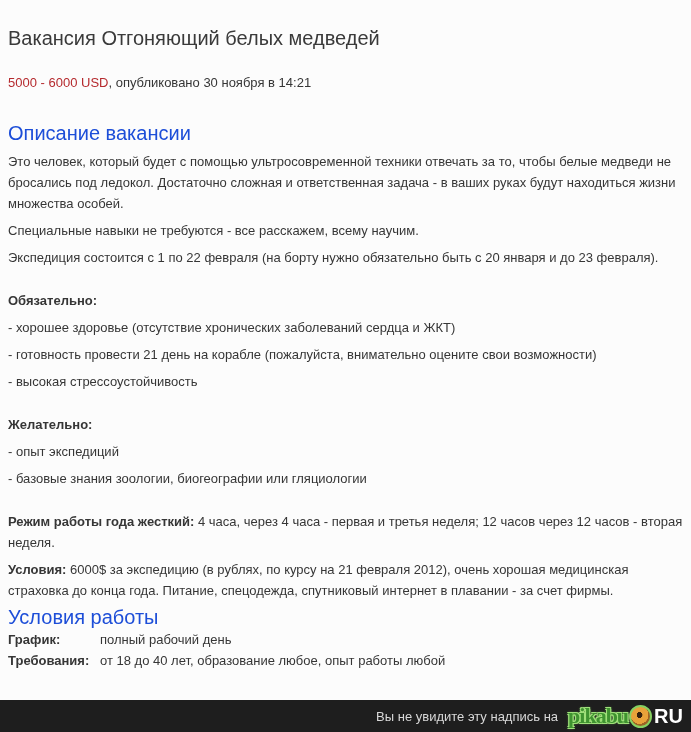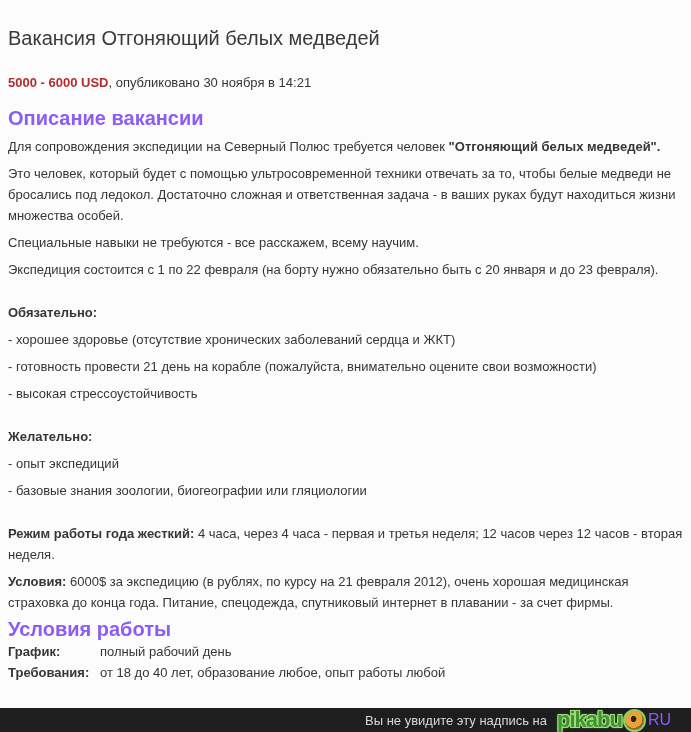--- a/index.html
+++ b/index.html
@@ -8,69 +8,69 @@
     background:#fcfcfc;
     font-family:"Liberation Sans",sans-serif;
     font-size:13px;line-height:21px;color:#363636;
   }
   .content{padding:24px 8px 0 8px;}
   .page-title{
     font-size:20px;line-height:24px;font-weight:400;color:#3a3a3a;
     margin:2px 0 0 0;
   }
   .salary-line{margin-top:22px;}
-  .salary{color:#b52a2e;font-weight:700;}
+  .salary{color:#b52a2e;font-weight:400;}
   .section-heading{
-    font-size:20px;line-height:24px;font-weight:700;color:#8b5cf6;
-    margin:13px 0 0 0;
+    font-size:20px;line-height:24px;font-weight:400;color:#1d4ed8;
+    margin:28px 0 0 0;
   }
   .section-heading.second{margin-top:4px;}
   p{margin:6px 0 0 0;}
   .gap-top{margin-top:22px;}
   b,.b{font-weight:700;}
   .cond-row{display:flex;margin-top:0;}
   .cond-rows{}
   .cond-label{width:92px;flex:0 0 92px;font-weight:700;}
   .cond-value{flex:1;}
   .footer{
-    position:absolute;left:0;bottom:0;width:691px;height:20px;
+    position:absolute;left:0;bottom:0;width:691px;height:32px;
     background:#1e1e1e;
     display:flex;align-items:center;justify-content:flex-end;
-    padding:12px;box-sizing:border-box;
+    padding:0;box-sizing:border-box;
   }
   .footer-caption{color:#d8d8d8;font-size:13px;margin-right:10px;}
   .logo{display:flex;align-items:center;margin-right:8px;}
   .logo-word{
     font-size:22px;font-weight:700;letter-spacing:-1px;color:#3f9330;
     text-shadow:-1px -1px 0 #9fe07a,1px -1px 0 #9fe07a,-1px 1px 0 #9fe07a,1px 1px 0 #9fe07a,0 0 3px #8ee06e;
     line-height:28px;
+    font-family:Liberation Serif, serif;
   }
   .bun-icon{
     width:19px;height:19px;border-radius:50%;display:inline-block;
     margin:0 2px 0 1px;
     background:radial-gradient(circle at 45% 42%, #35220f 0 19%, #e8a23a 20% 58%, #9c6325 59% 100%);
     border:2px solid #86d161;
     box-sizing:content-box;
   }
-  .logo-suffix{font-size:16px;font-weight:400;color:#8b5cf6;line-height:28px;}
+  .logo-suffix{font-size:20px;font-weight:700;color:#ffffff;line-height:28px;}
 </style>
 </head>
 <body>
 
 <div class="content">
 
   <h1 class="page-title">Вакансия Отгоняющий белых медведей</h1>
 
   <div class="salary-line">
     <span class="salary">5000 - 6000 USD</span><span>, опубликовано 30 ноября в 14:21</span>
   </div>
 
   <h2 class="section-heading">Описание вакансии</h2>
 
-  <p><span>Для сопровождения экспедиции на Северный Полюс требуется человек </span><span class="b">"Отгоняющий белых медведей".</span></p>
 
   <p>Это человек, который будет с помощью ультросовременной техники отвечать за то, чтобы белые медведи не бросались под ледокол.  Достаточно сложная и ответственная задача - в ваших руках будут находиться жизни множества особей.</p>
 
   <p>Специальные навыки не требуются - все расскажем, всему научим.</p>
 
   <p>Экспедиция состоится с 1 по 22 февраля (на борту нужно обязательно быть с 20 января и до 23 февраля).</p>
 
   <p class="b gap-top">Обязательно:</p>
   <p>- хорошее здоровье (отсутствие хронических заболеваний сердца и ЖКТ)</p>
   <p>- готовность провести 21 день на корабле (пожалуйста, внимательно оцените свои возможности)</p>

